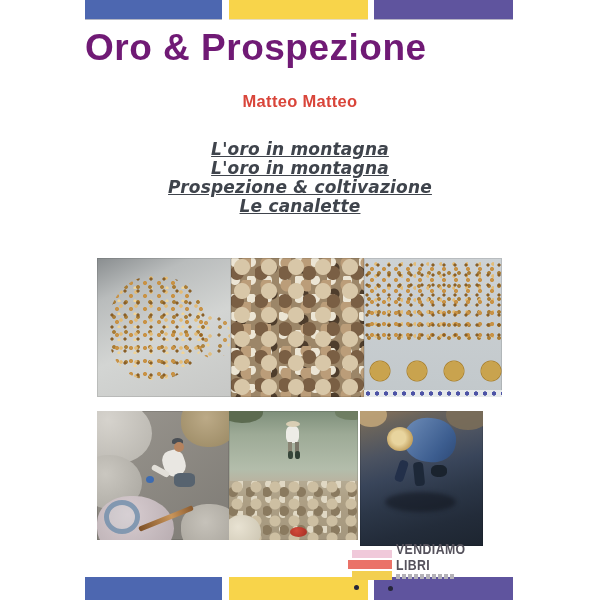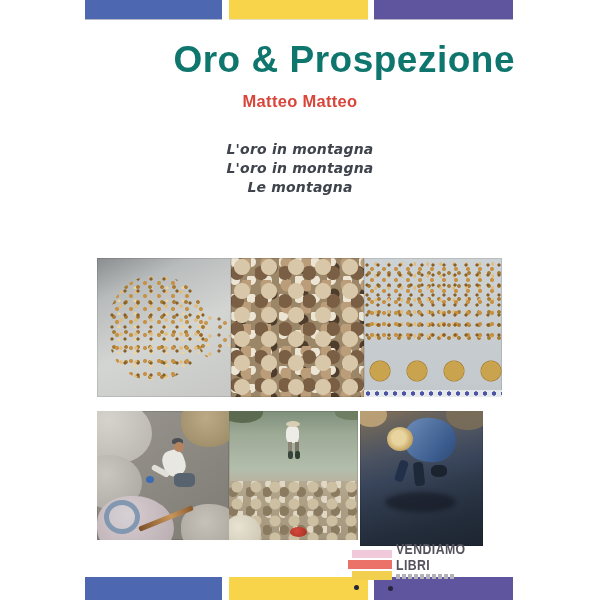--- a/index.html
+++ b/index.html
@@ -5,27 +5,27 @@
   html,body{margin:0;padding:0;background:#ffffff;}
   .page{position:relative;width:600px;height:600px;background:#ffffff;overflow:hidden;
         font-family:"Liberation Sans",sans-serif;}
   
   .bar{position:absolute;height:19px;top:0;z-index:2;}
   .bar.blue{left:85px;width:137px;background:#4d67b0;box-shadow:0 1px 0 rgba(40,50,90,.35);}
   .bar.yellow{left:229px;width:139px;background:#f8d44a;box-shadow:0 1px 0 rgba(150,120,20,.25);}
   .bar.purple{left:374px;width:139px;background:#5f549e;box-shadow:0 1px 0 rgba(50,40,90,.35);}
   .bar.bottom{top:577px;height:23px;box-shadow:none;}
   
-  .title{position:absolute;top:40px;left:85px;width:430px;text-align:right;
-         font-weight:600;font-size:37px;line-height:1.1;color:#0f766e;letter-spacing:.5px;}
+  .title{position:absolute;top:28px;left:85px;width:430px;text-align:left;
+         font-weight:600;font-size:37px;line-height:1.1;color:#701a75;letter-spacing:.5px;}
   .author{position:absolute;top:92px;left:85px;width:430px;text-align:center;
           font-weight:bold;font-size:16.5px;color:#d9453a;letter-spacing:.3px;}
   .contents{position:absolute;top:140px;left:85px;width:430px;text-align:center;}
   .c-line{font-family:"DejaVu Sans",sans-serif;font-style:italic;font-weight:bold;
-          font-size:14px;line-height:19px;color:#3f444c;letter-spacing:.2px;}
+          font-size:17px;line-height:19px;color:#3f444c;letter-spacing:.2px;text-decoration:underline;}
   
   .ph{position:absolute;overflow:hidden;z-index:1;box-shadow:inset 0 0 0 1px rgba(0,0,0,.10);}
   .ph *{position:absolute;}
   #p11{left:97px;top:258px;width:134px;height:139px;
        background:linear-gradient(155deg,#898d8f 0%,#b9bcbc 22%,#d3d5d3 55%,#c7c8c6 100%);}
   .speckle-gold{background-image:
       radial-gradient(circle at 3px 3px,#8a5f26 1.2px,rgba(138,95,38,0) 2px),
       radial-gradient(circle at 8px 7px,#c89245 1.6px,rgba(200,146,69,0) 2.4px),
       radial-gradient(circle at 12px 2px,#e3bc77 1.4px,rgba(227,188,119,0) 2.2px),
       radial-gradient(circle at 5px 11px,#a97c35 1.5px,rgba(169,124,53,0) 2.3px),
@@ -126,21 +126,22 @@
   <div class="bar purple"></div>
 
   <div>
 
     <div class="title">Oro &amp; Prospezione</div>
     <div class="author">Matteo Matteo</div>
 
     <div class="contents">
       <div class="c-line">L'oro in montagna</div>
       <div class="c-line">L'oro in montagna</div>
-      <div class="c-line">Le montagna</div>
+      <div class="c-line">Prospezione &amp; coltivazione</div>
+      <div class="c-line">Le canalette</div>
     </div>
 
     <div class="ph" id="p11" title="gold-flakes-pile-photo">
       <div class="speckle-gold gold-pile"></div>
       <div class="speckle-gold gold-trail"></div>
     </div>
     <div class="ph" id="p12" title="river-pebbles-and-shells-photo"></div>
     <div class="ph" id="p13" title="gold-nuggets-with-ruler-photo">
       <div class="speckle-gold nugget-scatter"></div>
       <div class="nugget-row"></div>

